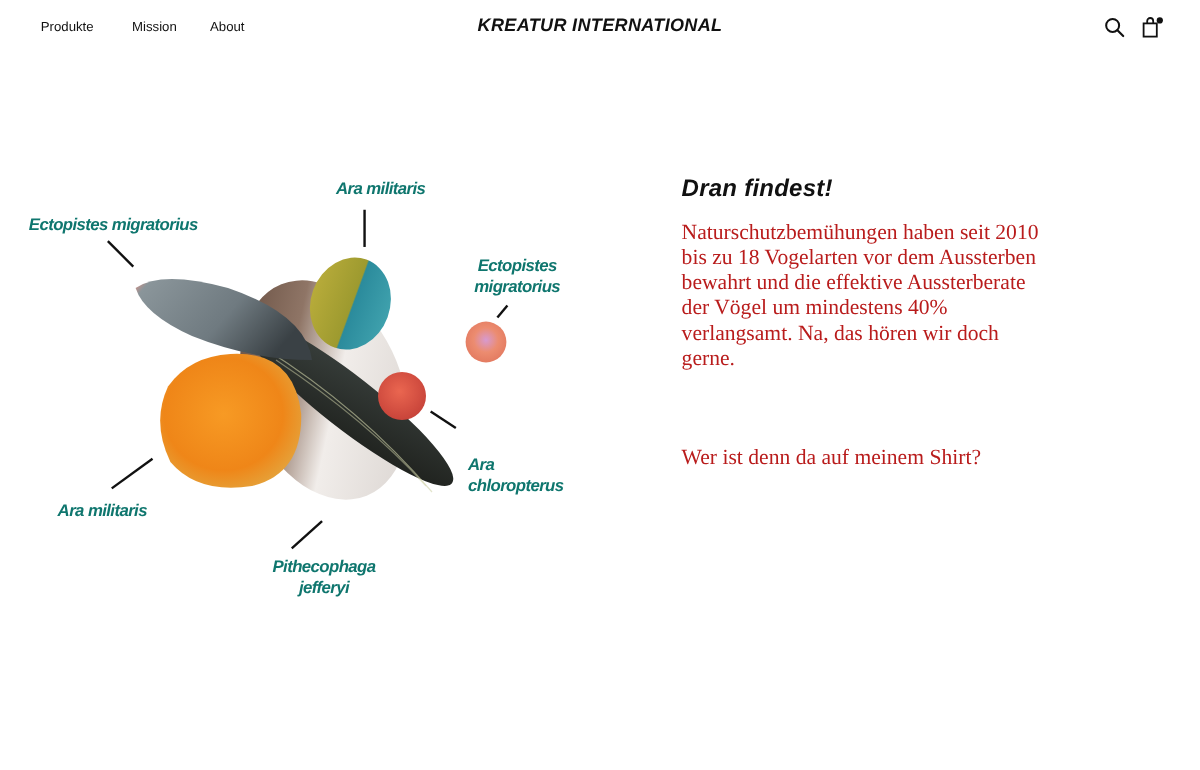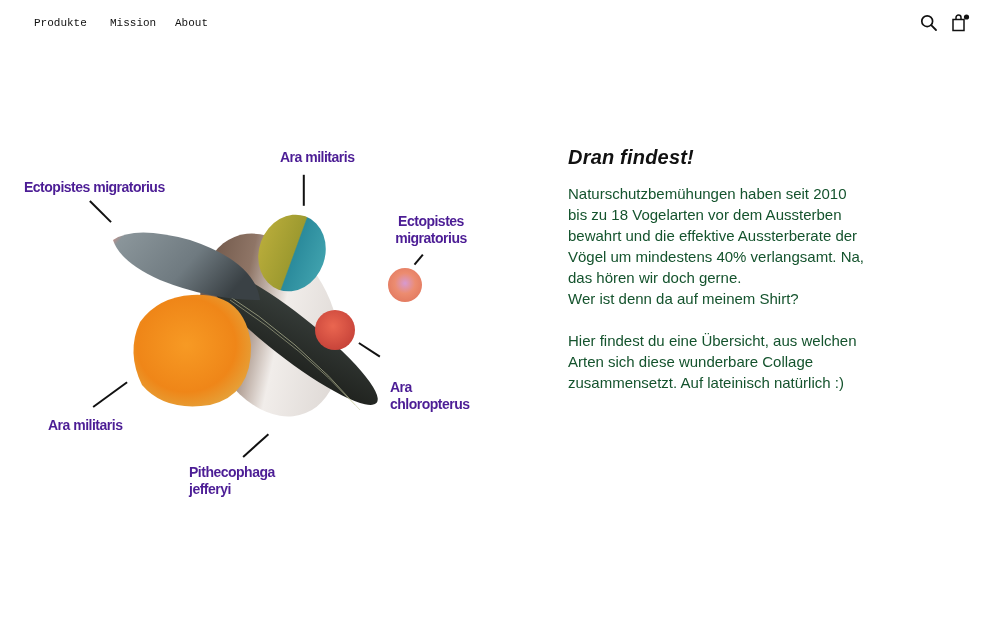--- a/index.html
+++ b/index.html
@@ -1,51 +1,54 @@
 <!DOCTYPE html>
 <html><head>
   <meta charset="utf-8">
   <style>
     * { margin: 0; padding: 0; box-sizing: border-box; }
     html, body { width: 1000px; height: 642px; background: #ffffff; overflow: hidden; }
     body { font-family: "Liberation Sans", sans-serif; color: #111; position: relative; }
 
     .header { position: absolute; top: 0; left: 0; width: 1000px; height: 46px; }
     .nav { position: absolute; top: 17px; left: 34px; display: flex; gap: 0; }
-    .nav a { font-size: 11px; color: #111; text-decoration: none; font-family: Liberation Mono, monospace; }
+    .nav a { font-size: 11px; color: #111; text-decoration: none; }
     .nav a.n0 { position: absolute; left: 0; }
     .nav a.n1 { position: absolute; left: 76px; }
     .nav a.n2 { position: absolute; left: 131px; margin-left: 10px; }
     .brand { position: absolute; top: 13px; left: 0; width: 1000px; text-align: center;
              font-size: 15px; font-weight: bold; font-style: italic; letter-spacing: 0.3px; pointer-events: none; }
     .brand span { pointer-events: auto; }
     .icon-btn { position: absolute; top: 14px; width: 18px; height: 18px; cursor: pointer; }
     .search-btn { left: 920px; }
     .cart-btn { left: 951px; }
 
     .collage { position: absolute; left: 0; top: 130px; width: 520px; height: 400px; }
-    .label { position: absolute; font-size: 14px; font-weight: bold; 
-             letter-spacing: -0.5px; line-height: 17px; color: #4c1d95; }
+    .label { position: absolute; font-size: 14px; font-weight: bold; font-style: italic;
+             letter-spacing: -0.5px; line-height: 17px; color: #0f766e; }
     .leader { position: absolute; background: #111; height: 1.6px; transform-origin: 0 50%; }
 
     .content { position: absolute; left: 568px; top: 146px; width: 300px; }
     .content h2 { font-size: 20px; font-weight: bold; font-style: italic; margin-bottom: 14px; letter-spacing: 0.2px; }
-    .content p { font-size: 15px; line-height: 21px; color: #14532d; }
-    .content .q { }
+    .content p { font-size: 18px; line-height: 21px; color: #b91c1c; font-family: Liberation Serif, serif; }
+    .content .q { margin-top: 62px; }
     .content .p2 { margin-top: 21px; }
   </style>
 </head>
 <body>
 
 <header class="header">
   <nav class="nav">
     <a class="n0" href="#">Produkte</a>
     <a class="n1" href="#">Mission</a>
     <a class="n2" href="#">About</a>
   </nav>
+  <div class="brand">
+    <span>KREATUR INTERNATIONAL</span>
+  </div>
   <div class="icon-btn search-btn">
     <svg width="18" height="18" viewBox="0 0 18 18">
       <circle cx="7.2" cy="7.2" r="5.4" fill="none" stroke="#111" stroke-width="1.7"></circle>
       <line x1="11.2" y1="11.2" x2="16" y2="16" stroke="#111" stroke-width="1.8" stroke-linecap="round"></line>
     </svg>
   </div>
   <div class="icon-btn cart-btn">
     <svg width="20" height="18" viewBox="0 0 20 18">
       <rect x="2" y="5.5" width="11" height="11" fill="none" stroke="#111" stroke-width="1.5"></rect>
       <path d="M5 5.5 V3.5 a2.5 2.5 0 0 1 5 0 V5.5" fill="none" stroke="#111" stroke-width="1.5"></path>
@@ -120,22 +123,21 @@
 
   <div class="label" style="left:386px; top:83px; width:90px; text-align:center;">Ectopistes migratorius</div>
   <div class="leader" style="left:423px; top:124px; width:13px; transform: rotate(130deg);"></div>
 
   <div class="label" style="left:390px; top:217px; width:95px;margin-top:32px;">Ara chloropterus</div>
   <div class="leader" style="left:359px; top:212px; width:25px; transform: rotate(33deg);"></div>
 
   <div class="label" style="left:48px; top:287px;">Ara militaris</div>
   <div class="leader" style="left:93px; top:276px; width:42px; transform: rotate(-36deg);"></div>
 
-  <div class="label" style="left:189px; top:334px; width:110px;">Pithecophaga jefferyi</div>
+  <div class="label" style="left:215px; top:334px; width:110px;text-align:center;">Pithecophaga jefferyi</div>
   <div class="leader" style="left:243px; top:326px; width:34px; transform: rotate(-42deg);"></div>
 </section>
 
 <main class="content">
   <h2>Dran findest!</h2>
   <p>Naturschutzbemühungen haben seit 2010 bis zu 18 Vogelarten vor dem Aussterben bewahrt und die effektive Aussterberate der Vögel um mindestens 40% verlangsamt. Na, das hören wir doch gerne.</p>
   <p class="q">Wer ist denn da auf meinem Shirt?</p>
-  <p class="p2">Hier findest du eine Übersicht, aus welchen Arten sich diese wunderbare Collage zusammensetzt. Auf lateinisch natürlich :)</p>
 </main>
 
 </body></html>

